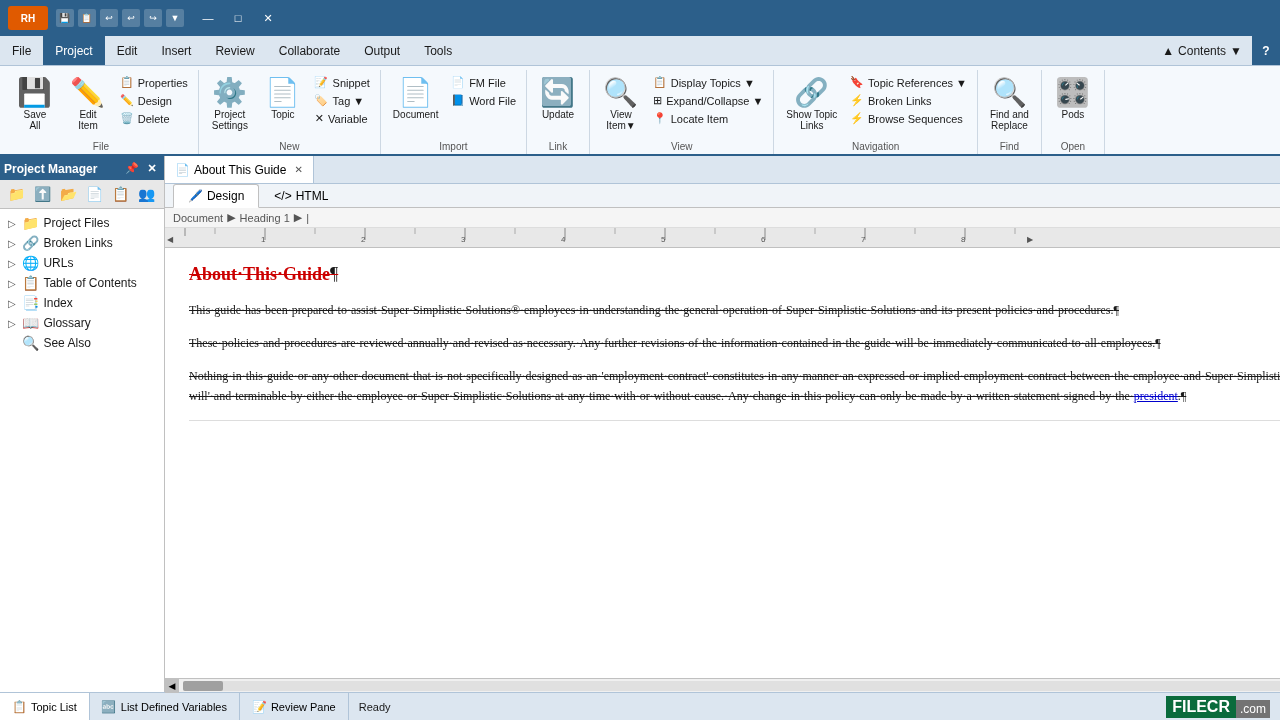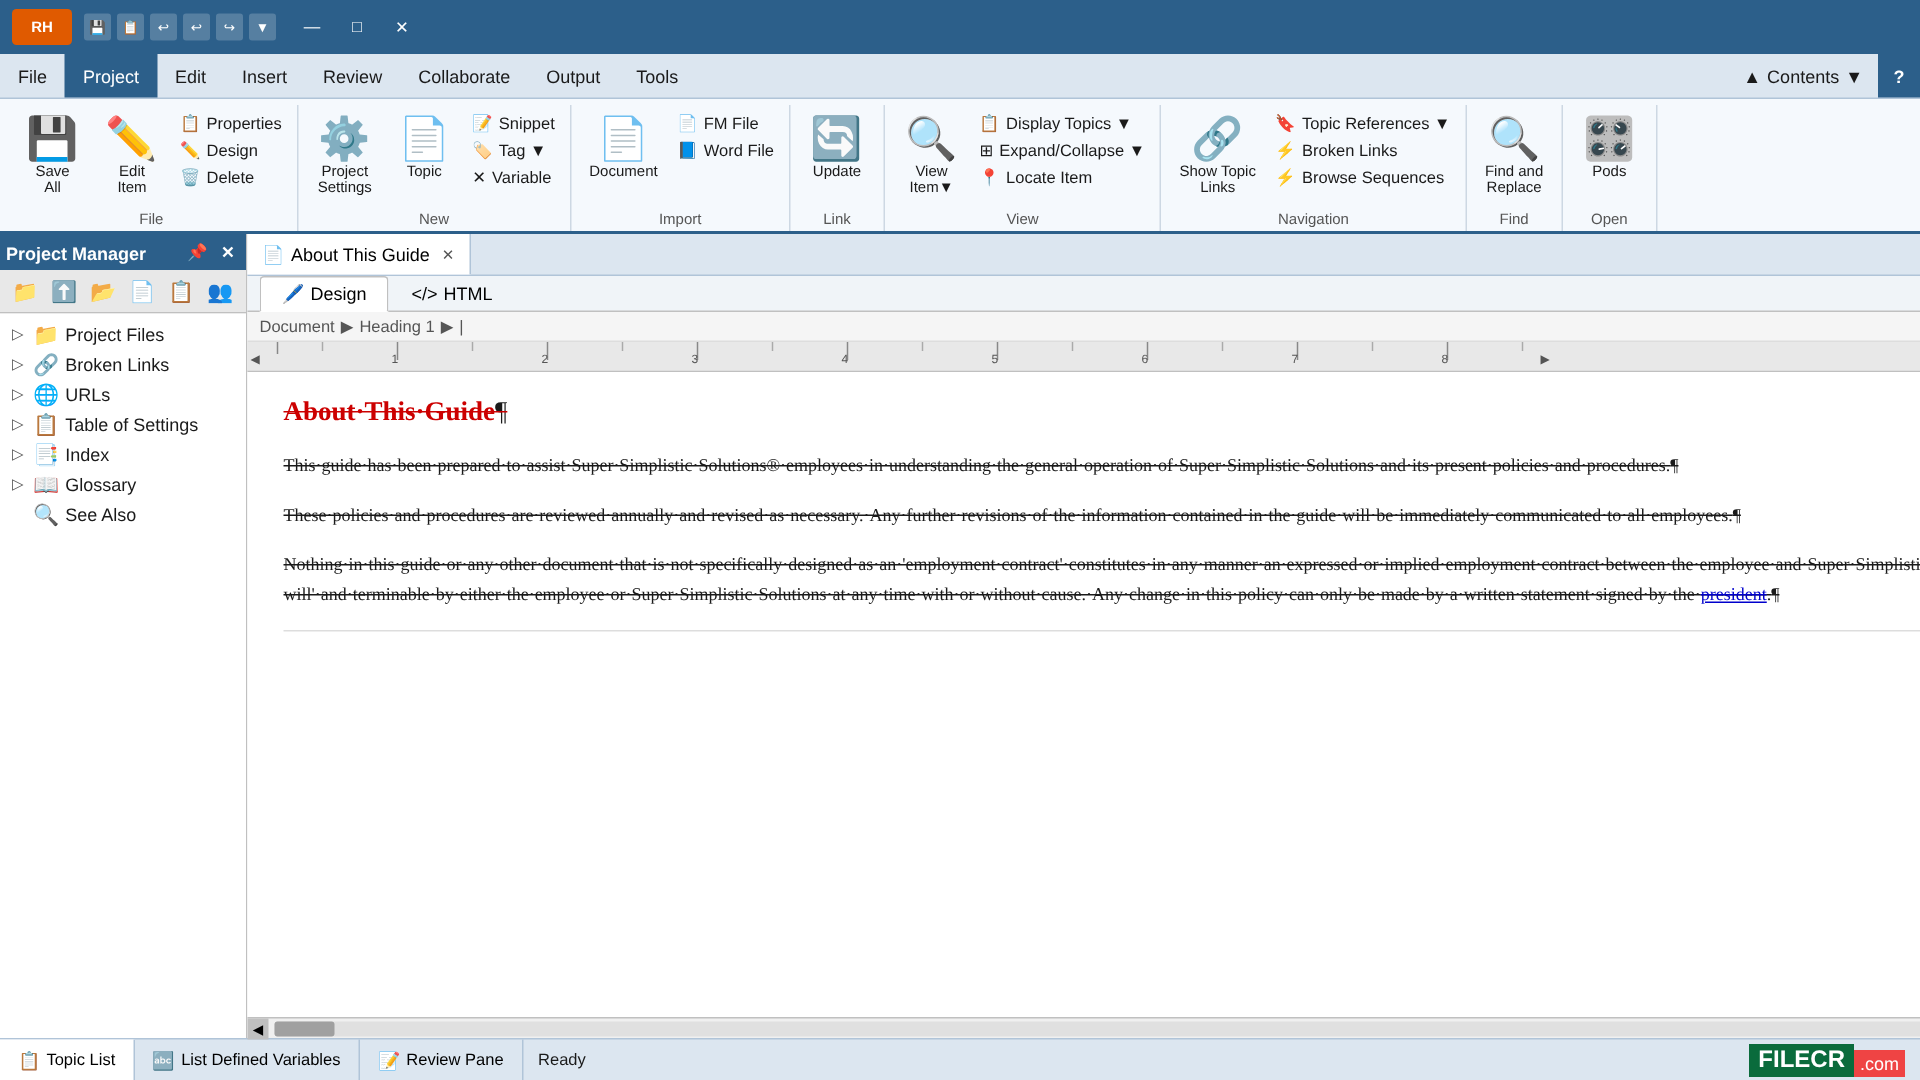--- a/index.html
+++ b/index.html
@@ -492,21 +492,21 @@
         <span class="tree-label">Broken Links</span>
       </div>
       <div class="tree-item">
         <span class="tree-expand">▷</span>
         <span class="tree-icon">🌐</span>
         <span class="tree-label">URLs</span>
       </div>
       <div class="tree-item">
         <span class="tree-expand">▷</span>
         <span class="tree-icon">📋</span>
-        <span class="tree-label">Table of Settings</span>
+        <span class="tree-label">Table of Contents</span>
       </div>
       <div class="tree-item">
         <span class="tree-expand">▷</span>
         <span class="tree-icon">📑</span>
         <span class="tree-label">Index</span>
       </div>
       <div class="tree-item">
         <span class="tree-expand">▷</span>
         <span class="tree-icon">📖</span>
         <span class="tree-label">Glossary</span>
@@ -627,17 +627,17 @@
   </div>
   <div class="status-tab">
     <span class="icon">📝</span>
     <span>Review Pane</span>
   </div>
   <div class="status-text">Ready</div>
   <div class="status-right">
     <div style="display: flex; flex-direction: column; align-items: flex-end;">
       <div style="display: flex; align-items: flex-end; gap: 0;">
         <span style="background: #0a6b3c; color: white; font-size: 16px; font-weight: bold; padding: 2px 6px;">FILECR</span>
-        <span style="background: #ef4444; color: white; font-size: 12px; padding: 2px 4px;">.com</span>
+        <span style="background: #737373; color: white; font-size: 12px; padding: 2px 4px;">.com</span>
       </div>
     </div>
   </div>
 </div>
 
 </body></html>

